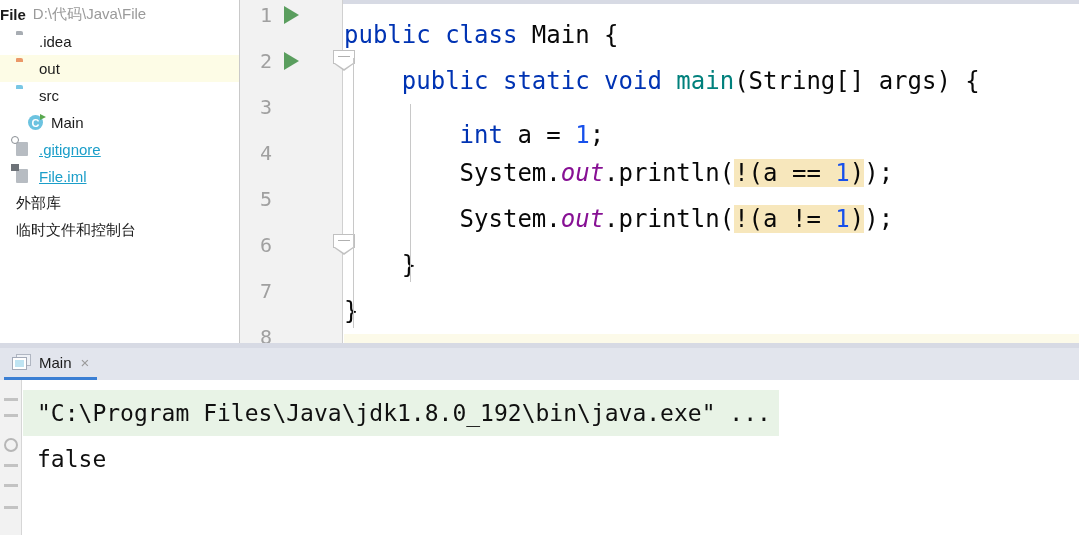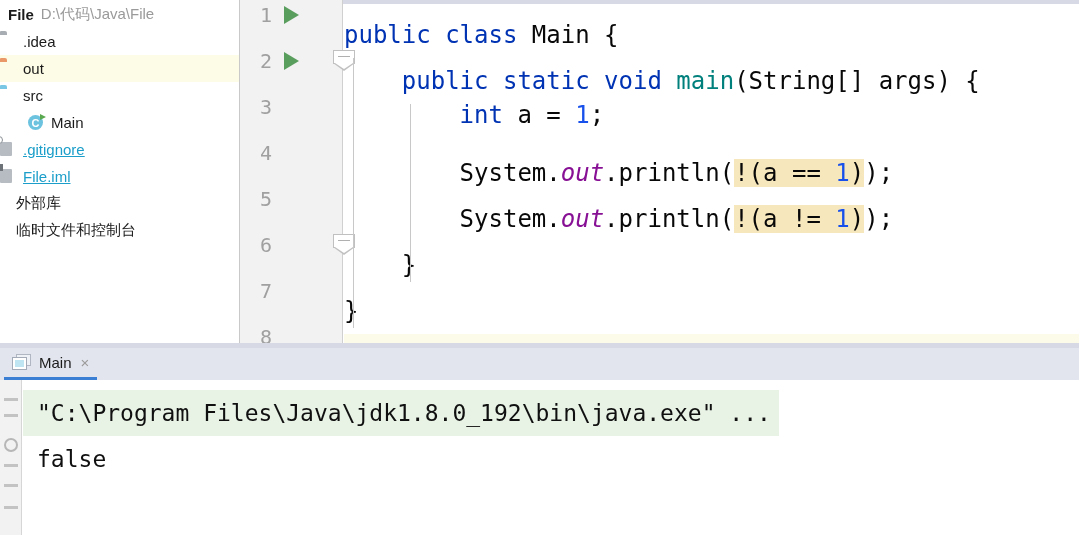--- a/index.html
+++ b/index.html
@@ -14,21 +14,21 @@
   
   .sidebar {
     position: absolute; left: 0; top: 0;
     width: 240px; height: 348px;
     background: #ffffff;
     border-right: 1px solid #c9c9c9;
     overflow: hidden;
   }
   .proj-header {
     height: 28px; display: flex; align-items: center;
-    padding-left: 8px; white-space: nowrap;
+    padding-left: 0; white-space: nowrap;
   }
   .proj-name {
     font-size: 15px; font-weight: bold; color: #1b1b1b;
     font-family: "Liberation Sans", sans-serif;
   }
   .proj-path {
     font-size: 15px; color: #9a9a9a; margin-left: 7px;
     font-family: "Liberation Sans", sans-serif;
   }
   .tree-row {
@@ -74,21 +74,21 @@
     border-left:5px solid transparent;border-bottom:5px solid #ffffff;
   }
   .badge-block{
     position:absolute;right:-3px;bottom:-2px;width:8px;height:8px;
     border-radius:50%;border:1.6px solid #8a8f95;background:#ffffff;
   }
   .badge-sq{
     position:absolute;right:-3px;bottom:-2px;width:8px;height:7px;
     background:#6d7278;
   }
-  .tree-indent-1 { padding-left: 0; }
+  .tree-indent-1 { padding-left: 16px; }
   .tree-indent-2 { padding-left: 28px; }
   .tree-plain { padding-left: 16px; }
 
   
   .editor {
     position: absolute; left: 240px; top: 0;
     width: 839px; height: 348px; background: #ffffff; overflow: hidden;
   }
   .editor-topstrip{
     position:absolute;left:0;top:0;width:100%;height:4px;background:#d7dae4;
@@ -285,21 +285,21 @@
         <div class="fold" style="top: 234px;">
           <span class="box"></span>
           <span class="dash"></span>
           <span class="tip"></span>
           <span class="tip2"></span>
         </div>
       </div>
     <div class="codearea" id="codearea">
         <div class="cline" style="top: -8px;"><span class="kw">public</span><span> </span><span class="kw">class</span><span> Main {</span></div>
         <div class="cline" style="top: 38px;"><span>    </span><span class="kw">public</span><span> </span><span class="kw">static</span><span> </span><span class="kw">void</span><span> </span><span class="mth">main</span><span>(String[] args) {</span></div>
-        <div class="cline" style="top: 72px;"><span>        </span><span class="kw">int</span><span> a = </span><span class="num">1</span><span>;</span></div>
+        <div class="cline" style="top: 92px;"><span>        </span><span class="kw">int</span><span> a = </span><span class="num">1</span><span>;</span></div>
         <div class="cline" style="top: 130px;"><span>        System.</span><span class="fld">out</span><span>.println(</span><span class="hl">!(a == </span><span class="num hl">1</span><span class="hl">)</span><span>);</span></div>
         <div class="cline" style="top: 176px;"><span>        System.</span><span class="fld">out</span><span>.println(</span><span class="hl">!(a != </span><span class="num hl">1</span><span class="hl">)</span><span>);</span></div>
         <div class="cline" style="top: 222px;"><span>    }</span></div>
         <div class="cline" style="top: 268px;"><span>}</span></div>
         <div class="cline caret" style="top: 314px;"><span></span></div>
         <div class="indentguide" style="left: 9px; top: 38px; height: 270px;"></div>
         <div class="indentguide" style="left: 66px; top: 84px; height: 178px;"></div>
       </div>
   </div>
 

